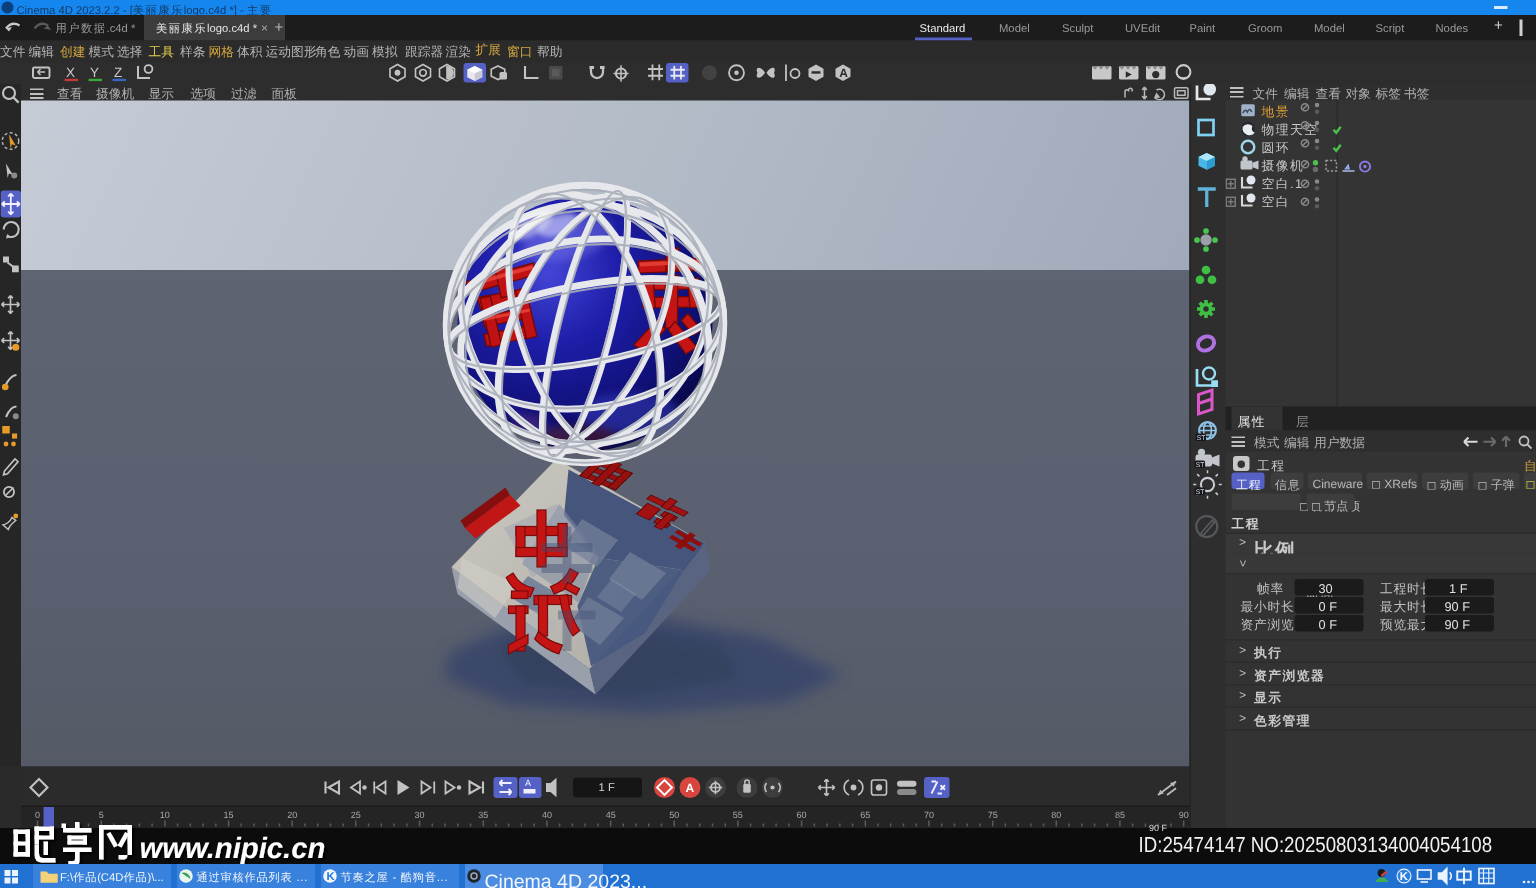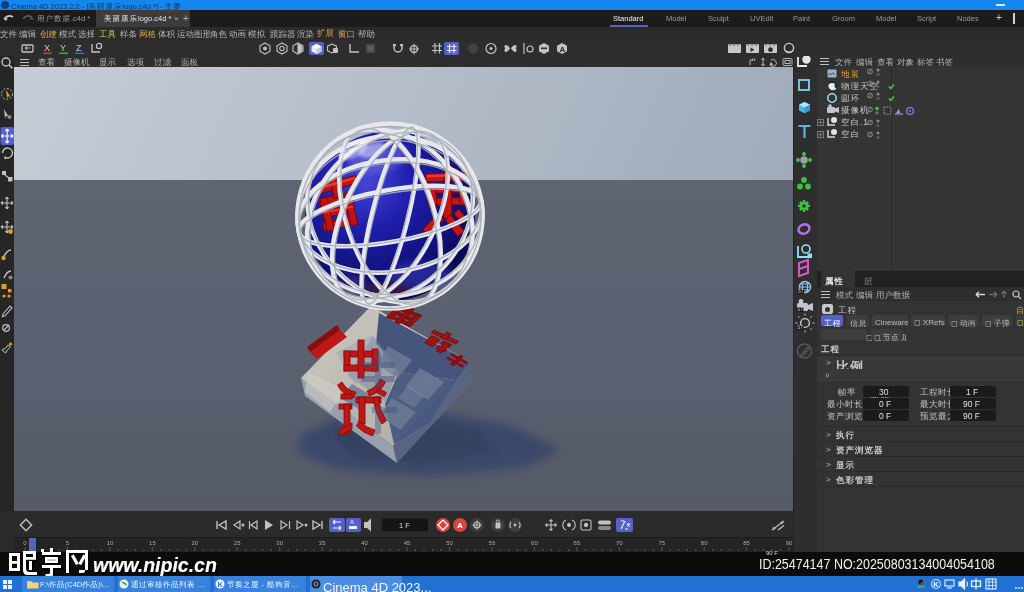--- a/index.html
+++ b/index.html
@@ -554,21 +554,21 @@
           <circle cx="61" cy="58.5" r="1.5" fill="#5a5a5a"></circle>
       <circle cx="53" cy="67.5" r="2.4" fill="none" stroke="#8a8a8a" stroke-width="1"></circle>
           <path d="M51.3 69.2 l3.4 -3.4" stroke="#8a8a8a" stroke-width="1"></path>
       <circle cx="61" cy="66" r="1.5"></circle>
           <circle cx="61" cy="70.5" r="1.5" fill="#5a5a5a"></circle>
     </g>
   </svg>
 
   <div class="abs" style="left:817px;top:271px;width:207px;height:16px;background:#212121;"></div>
   <div class="abs" style="left:821px;top:271px;width:34px;height:16px;background:#333333;"></div>
-  <div class="abs" style="left:825px;top:276px;font-size:8.5px;color:#e8e8e8;letter-spacing:1px;font-weight:bold;">属性</div>
+  <div class="abs" style="left:825px;top:276px;font-size:8.5px;color:#e8e8e8;letter-spacing:1px;">属性</div>
   <div class="abs" style="left:864px;top:276px;font-size:8.5px;color:#8f8f8f;">层</div>
 
   <div class="abs" style="left:817px;top:287px;width:207px;height:14px;background:#2e2e2e;"></div>
   <div class="abs" style="left:821px;top:291px;width:9px;height:7px;background:linear-gradient(#c0c0c0 0 1.2px,rgba(0,0,0,0) 1.2px 2.9px,#c0c0c0 2.9px 4.1px,rgba(0,0,0,0) 4.1px 5.8px,#c0c0c0 5.8px 7px);"></div>
   <div class="abs" style="left:0;top:291px;font-size:8.5px;line-height:1;">
     <span class="abs" style="left:836px;color:#b0b0b0;">模式</span>
     <span class="abs" style="left:856px;color:#b0b0b0;">编辑</span>
     <span class="abs" style="left:876px;color:#b0b0b0;">用户数据</span>
   </div>
   <svg class="abs" style="left:975px;top:289px;" width="48" height="11" viewBox="0 0 48 11">

